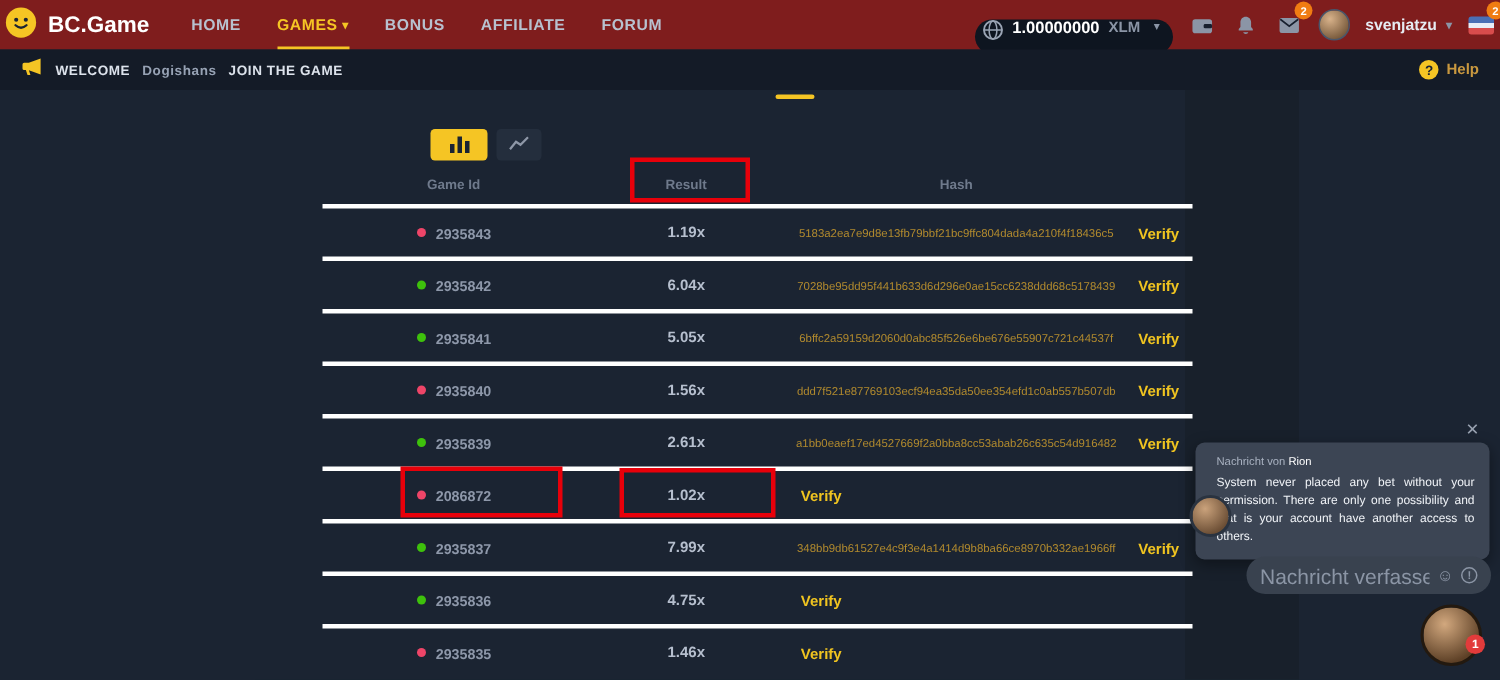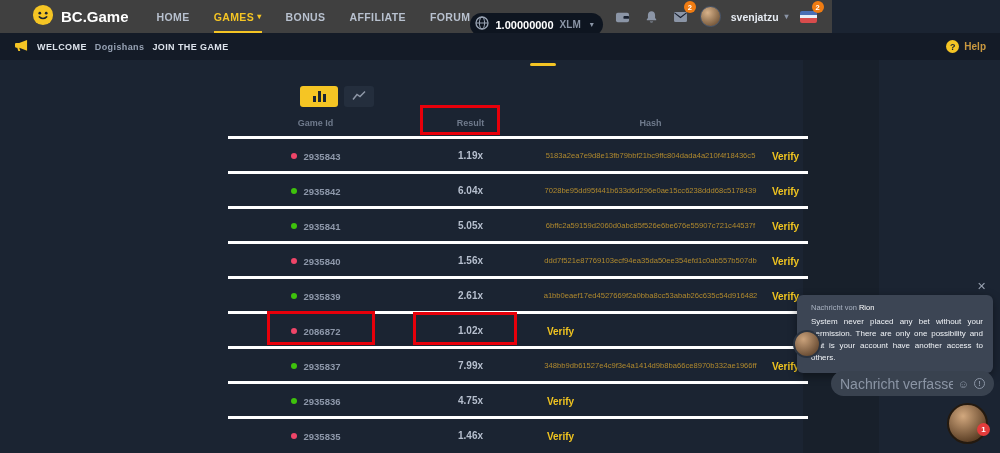--- a/index.html
+++ b/index.html
@@ -6,50 +6,50 @@
   html,body { width:1000px; height:453px; }
   body {
     font-family:"Liberation Sans", sans-serif;
     background:#1b2432;
     position:relative;
     overflow:hidden;
   }
 
   
   .navbar {
-    position:absolute; left:0; top:0; width:832px; height:33px;
-    background:#404040; display:flex; align-items:center; padding:0 32px; z-index:3;
+    position:absolute; left:0; top:0; width:1000px; height:33px;
+    background:#7f1d1d; display:flex; align-items:center; padding:0 3px; z-index:3;
   }
   .brand { display:flex; align-items:center; gap:7px; font-size:15px; font-weight:bold; color:#fff; cursor:pointer; }
   .menu { display:flex; gap:24px; margin-left:28px; height:33px; align-items:stretch; }
   .menu a { display:flex; align-items:center; font-size:10.5px; font-weight:700; color:#b8c1cf; letter-spacing:.4px; position:relative; cursor:pointer; text-decoration:none; }
   .menu a.active { color:#f5c524; }
   .menu a.active::after { content:""; position:absolute; left:0; right:0; bottom:0; height:2px; background:#f5c524; }
   .caret { font-size:8px; margin-left:3px; color:#8b95a6; }
   .menu a.active .caret { color:#f5c524; }
 
   .nav-right { margin-left:auto; display:flex; align-items:center; gap:10px; }
-  .balance-pill { display:flex; align-items:center; gap:6px; background:#0e1520; border-radius:13px; height:23px; padding:0 9px 0 5px; cursor:pointer;margin-top:16px; }
+  .balance-pill { display:flex; align-items:flex-start; gap:6px; background:#0e1520; border-radius:13px; height:23px; padding:0 9px 0 5px; cursor:pointer;margin-top:16px; }
   .bal-amount { font-size:11px; font-weight:700; color:#fff; }
   .bal-cur { font-size:10px; font-weight:700; color:#8b95a6; }
   .icon-btn { position:relative; width:19px; height:19px; display:flex; align-items:center; justify-content:center; cursor:pointer; }
   .badge { position:absolute; top:-6px; right:-6px; min-width:12px; height:12px; padding:0 2px; border-radius:7px; background:#f07c12; color:#fff; font-size:7.5px; font-weight:700; display:flex; align-items:center; justify-content:center; }
   .avatar-sm { width:21px; height:21px; border-radius:50%; background:radial-gradient(circle at 35% 30%, #d8b28a, #7a5c3e 75%); border:1px solid #49566b; cursor:pointer; }
   .username { display:flex; align-items:center; gap:3px; color:#e6ebf2; font-size:10.5px; font-weight:600; cursor:pointer; }
   .flag { width:17px; height:12px; border-radius:2px; background:linear-gradient(180deg,#4a6fb5 34%,#e8eef7 34% 62%,#d84c4c 62%); }
 
   
   .banner { position:absolute; left:0; top:33px; width:1000px; height:27px; background:#141b27; display:flex; align-items:center; gap:8px; padding:0 14px; z-index:3; }
   .banner .w { font-size:9px; font-weight:700; color:#dde3ec; letter-spacing:.4px; }
   .banner .n { font-size:9px; font-weight:700; color:#97a2b4; letter-spacing:.4px; }
   .help { margin-left:auto; display:flex; gap:5px; align-items:center; color:#c9983f; font-size:10px; font-weight:700; cursor:pointer; }
   .help-q { width:13px; height:13px; border-radius:50%; background:#f5c524; color:#1b2432; font-size:9px; font-weight:800; display:flex; align-items:center; justify-content:center; }
 
   
-  .main { position:absolute; left:13px; top:60px; width:866px; height:393px; background:#1b2432;padding-left:32px; }
+  .main { position:absolute; left:0; top:60px; width:866px; height:393px; background:#1b2432;padding-left:32px; }
   .right-panel { position:absolute; left:790px; top:0; right:0; bottom:0; background:#18202b; }
   .tab-indicator { position:absolute; left:517px; top:3px; width:26px; height:3px; background:#f5c524; border-radius:2px; }
 
   .toolbar { position:absolute; left:287px; top:26px; display:flex; gap:6px; }
   .tb { border:none; border-radius:3px; height:21px; display:flex; align-items:center; justify-content:center; cursor:pointer; }
   .tb.yellow { width:38px; background:#f5c524; }
   .tb.dark { width:30px; background:#242e3d; }
   .bars-icon { display:flex; gap:2px; align-items:flex-end; height:11px; }
   .bars-icon i { width:3px; background:#1b2432; display:block; }
   .bars-icon i:nth-child(1){ height:6px; } .bars-icon i:nth-child(2){ height:11px; } .bars-icon i:nth-child(3){ height:8px; }

